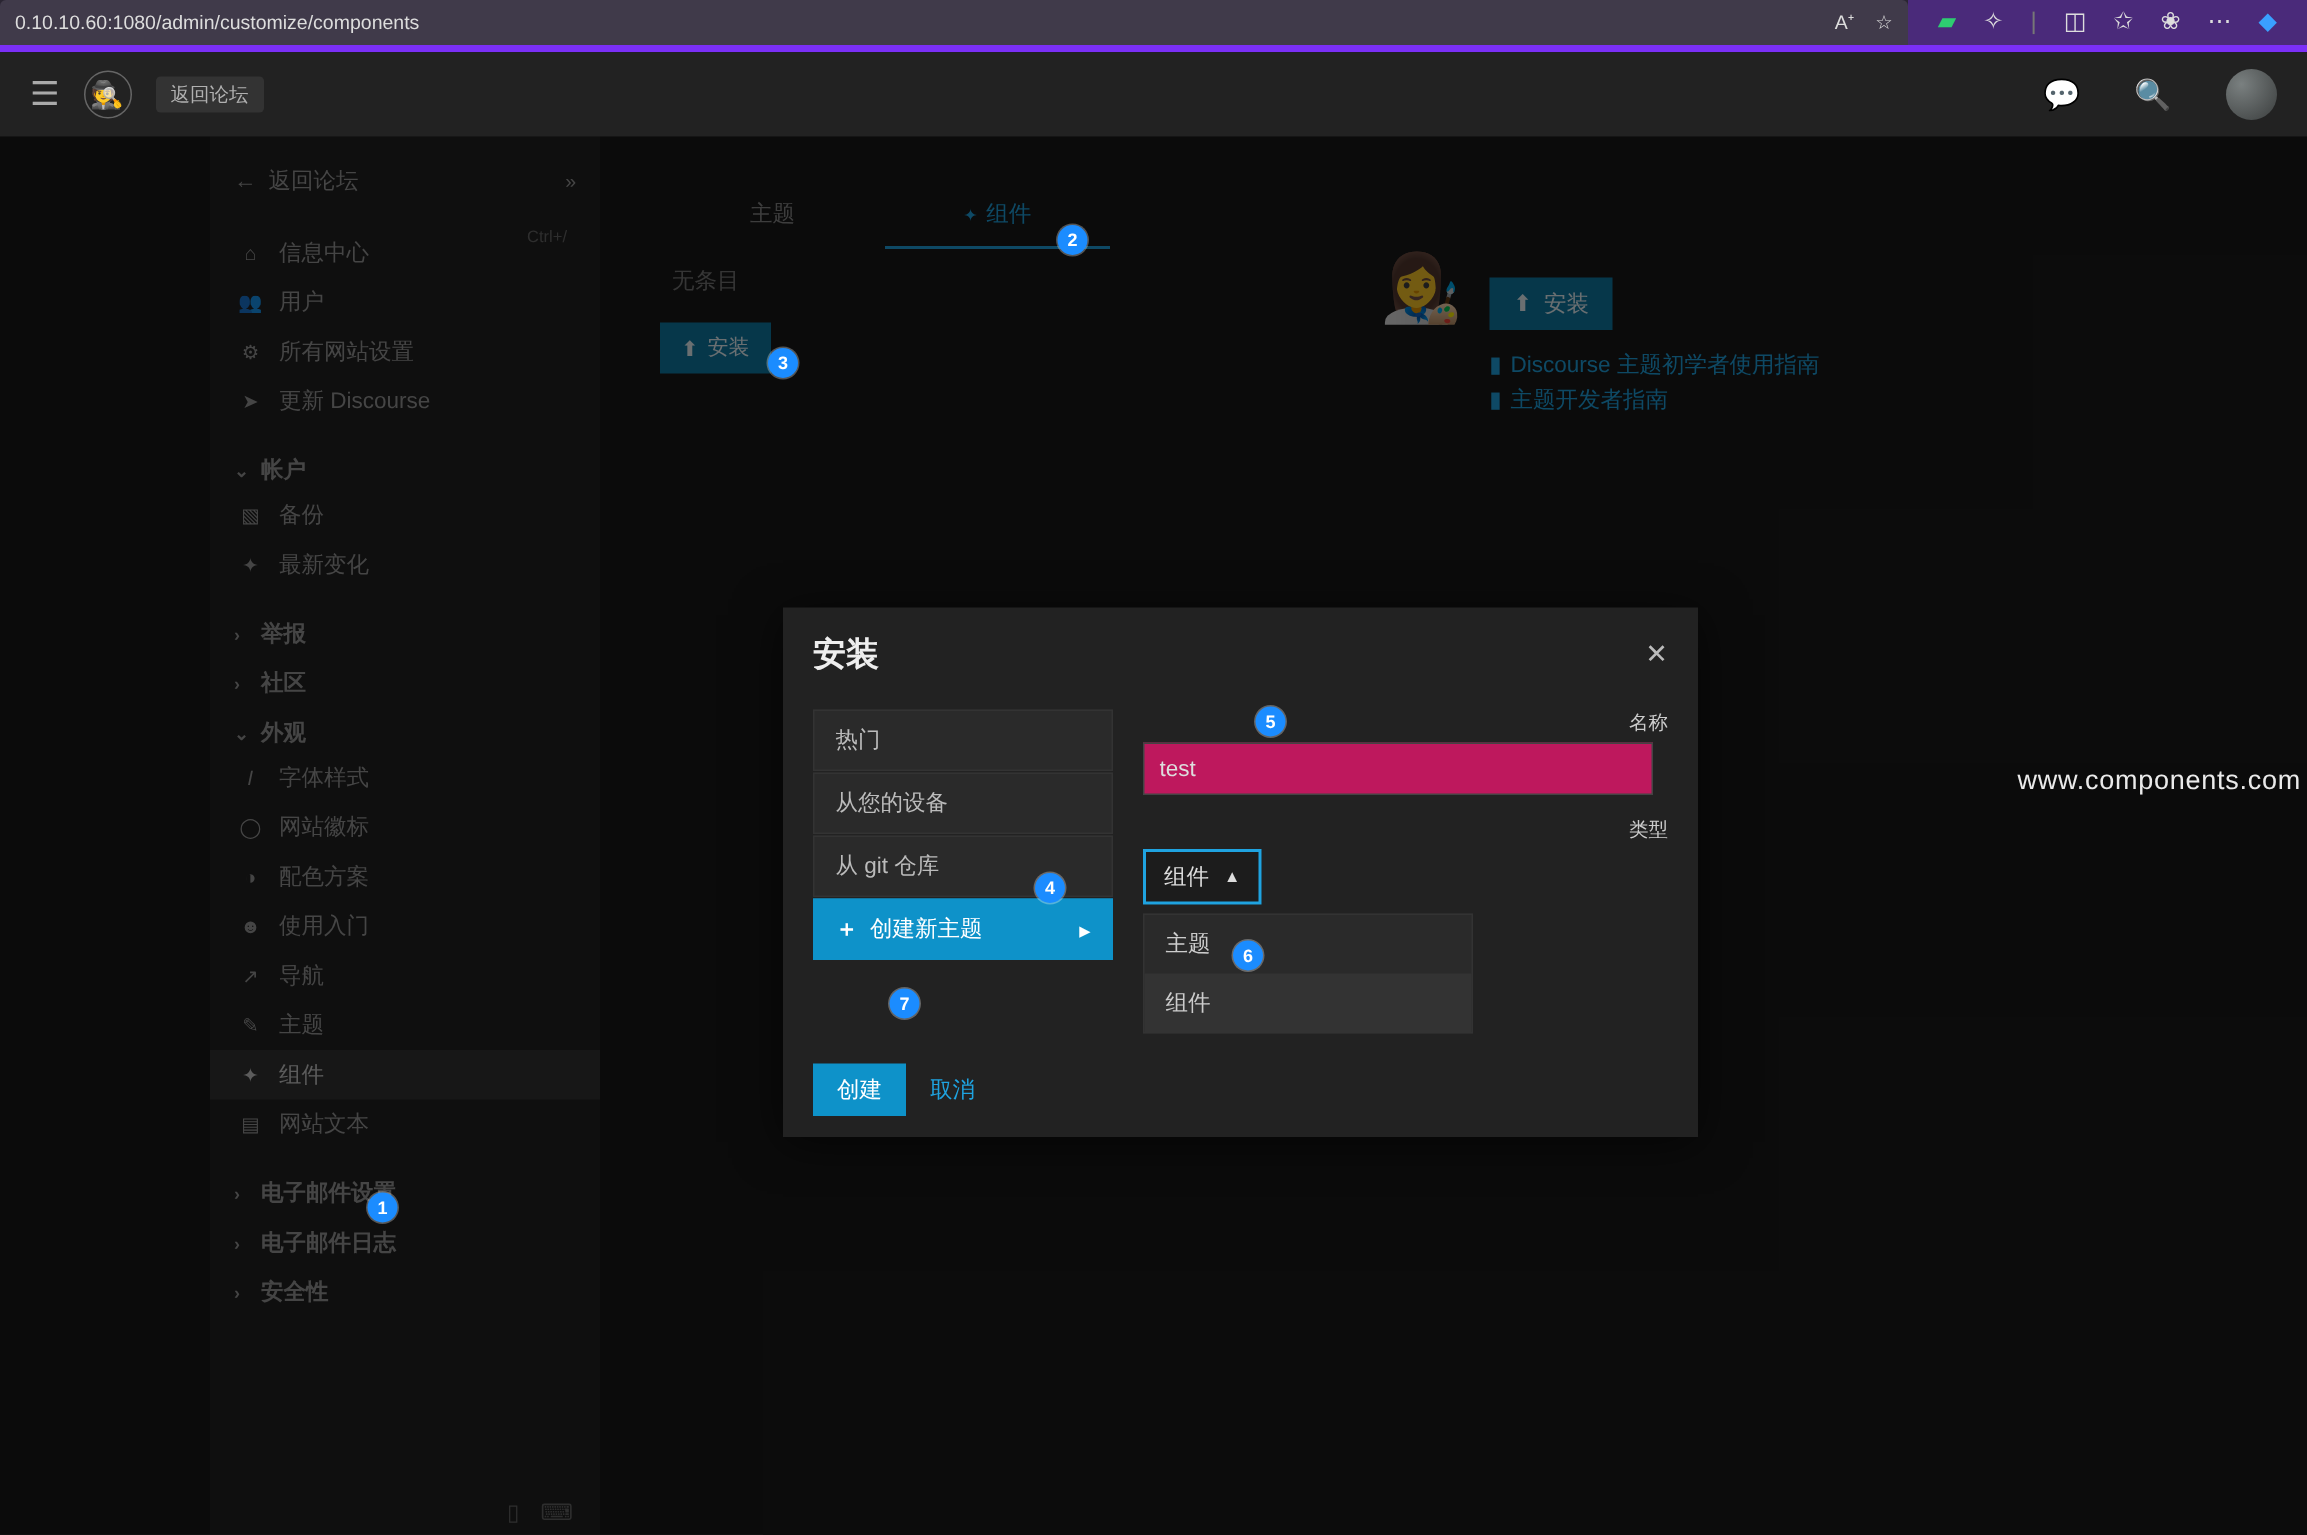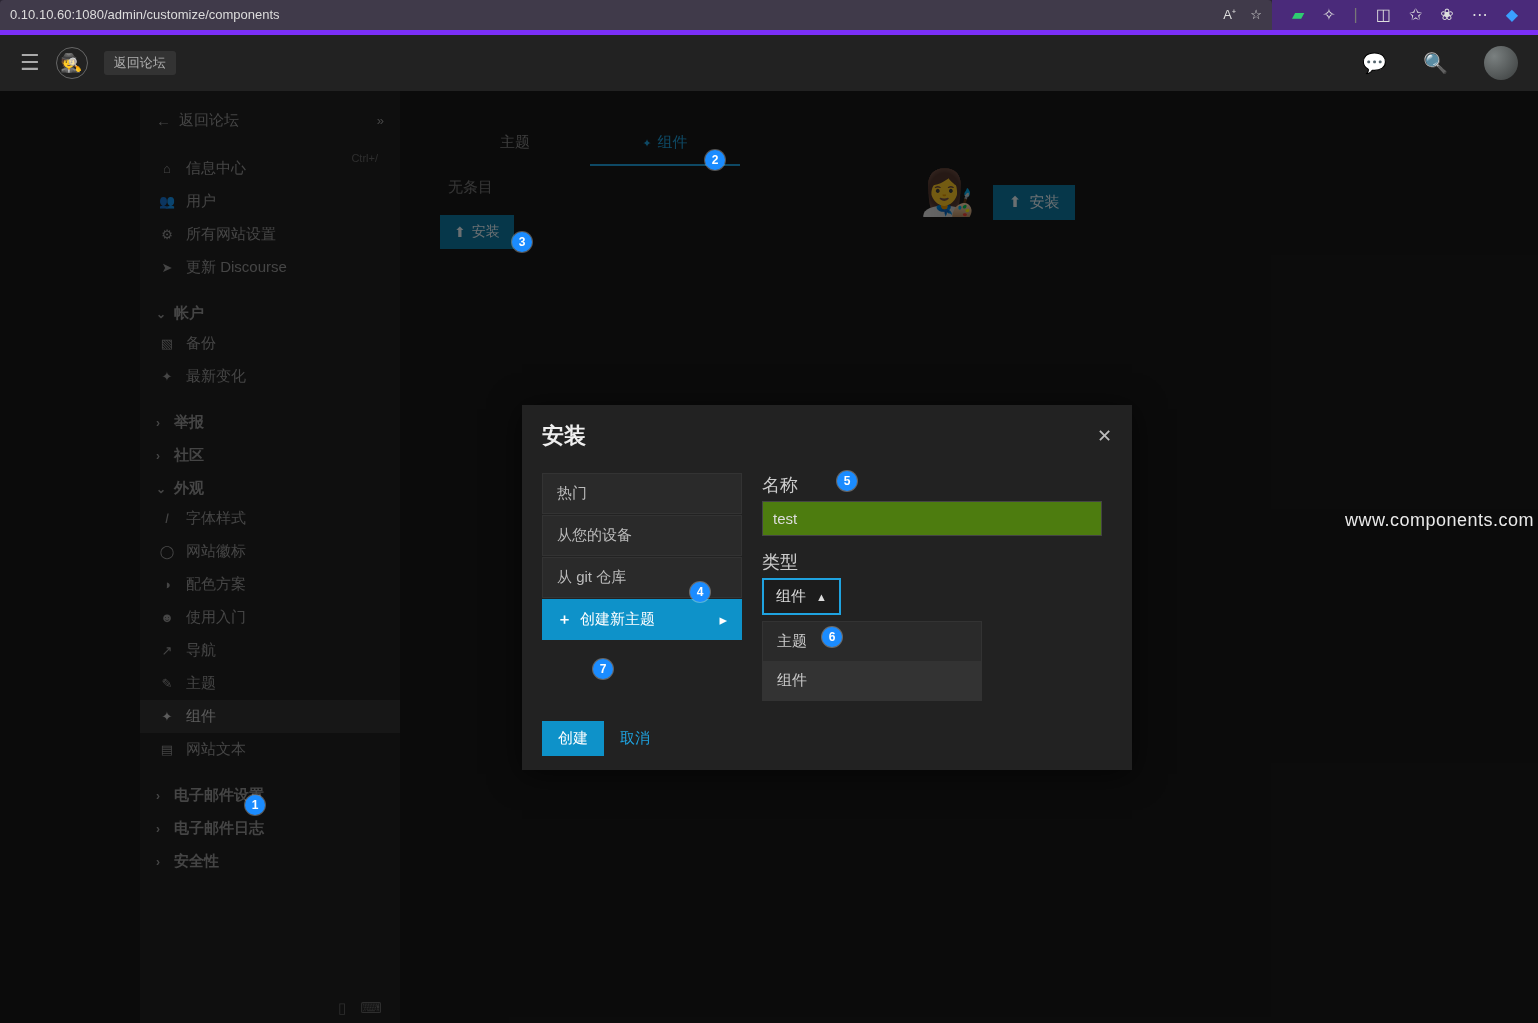--- a/index.html
+++ b/index.html
@@ -287,24 +287,24 @@
     content:"▸";
     margin-left:auto;
     color:#fff;
   }
   .m-left .opt.plus::before {
     content:"＋";
     margin-right:8px;
     font-weight:bold;
   }
   .m-right { flex:1; }
-  .m-label { font-size:18px; color:#ccc; margin-bottom:4px; }
+  .m-label { font-size:13px; color:#ccc; margin-bottom:4px;text-align:right; }
   .m-input {
     width: 340px;
-    background:#4d7c0f;
+    background:#be185d;
     border:1px solid #444;
     color:#ddd;
     padding: 8px 10px;
     font-size:15px;
     margin-bottom:14px;
   }
   .m-select {
     display:inline-flex;
     align-items:center;
     gap:10px;
@@ -544,20 +544,24 @@
 
       
       <div class="hero">
         <div class="hero-row">
           <div class="hero-emoji">👩‍🎨</div>
           <div>
             <button class="hero-install">
               <span>⬆</span>
               <span>安装</span>
             </button>
+            <div class="hero-links">
+              <a><span class="bk">▮</span><span>Discourse 主题初学者使用指南</span></a>
+              <a><span class="bk">▮</span><span>主题开发者指南</span></a>
+            </div>
           </div>
         </div>
       </div>
     </div>
   </div>
 
   <div class="dim" style="top:56px;"></div>
 
   <div class="modal">
     <div class="modal-head">

